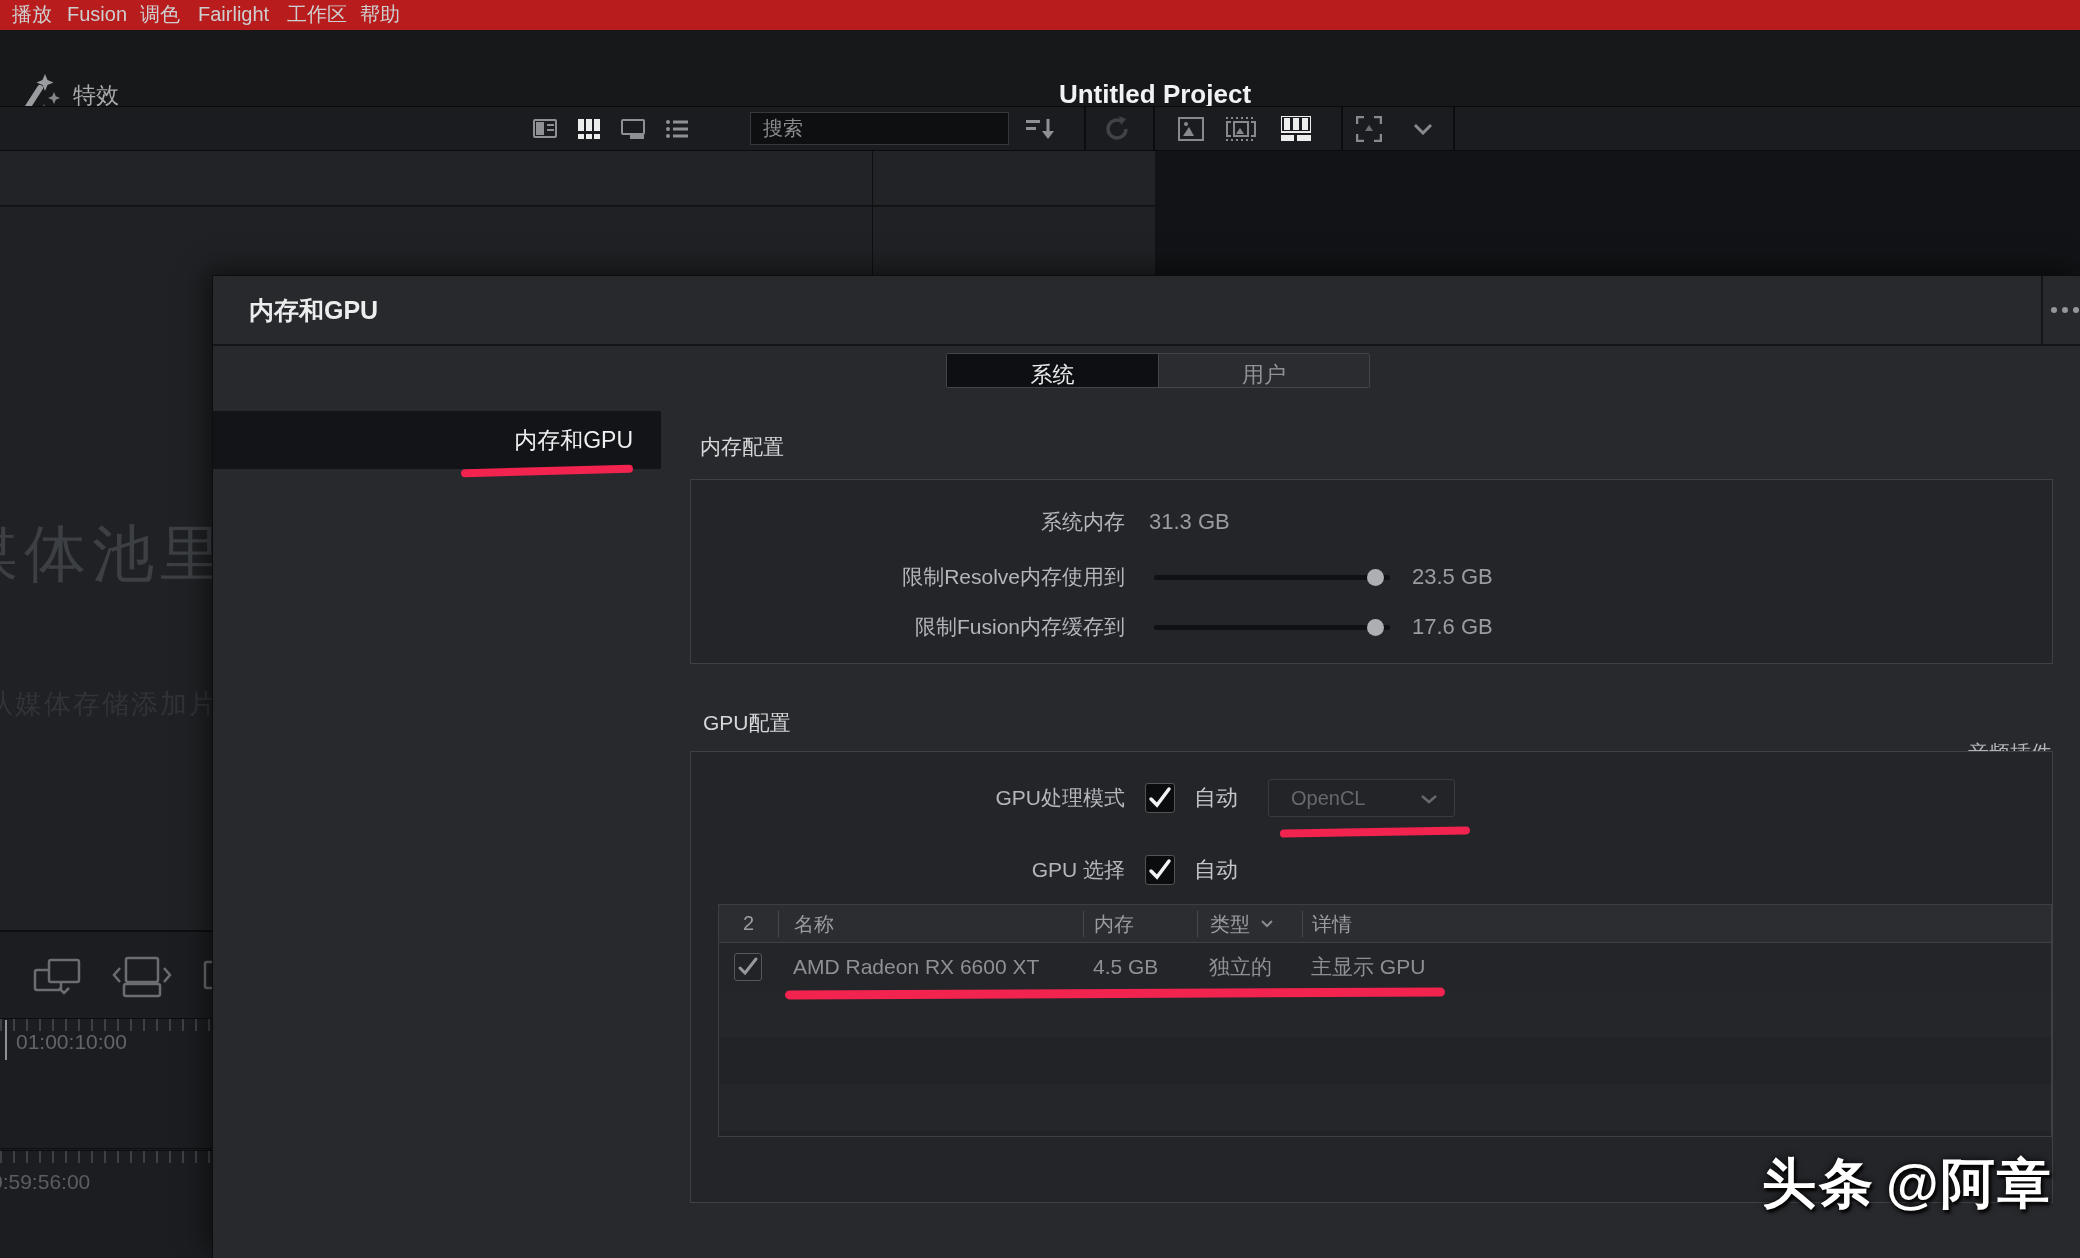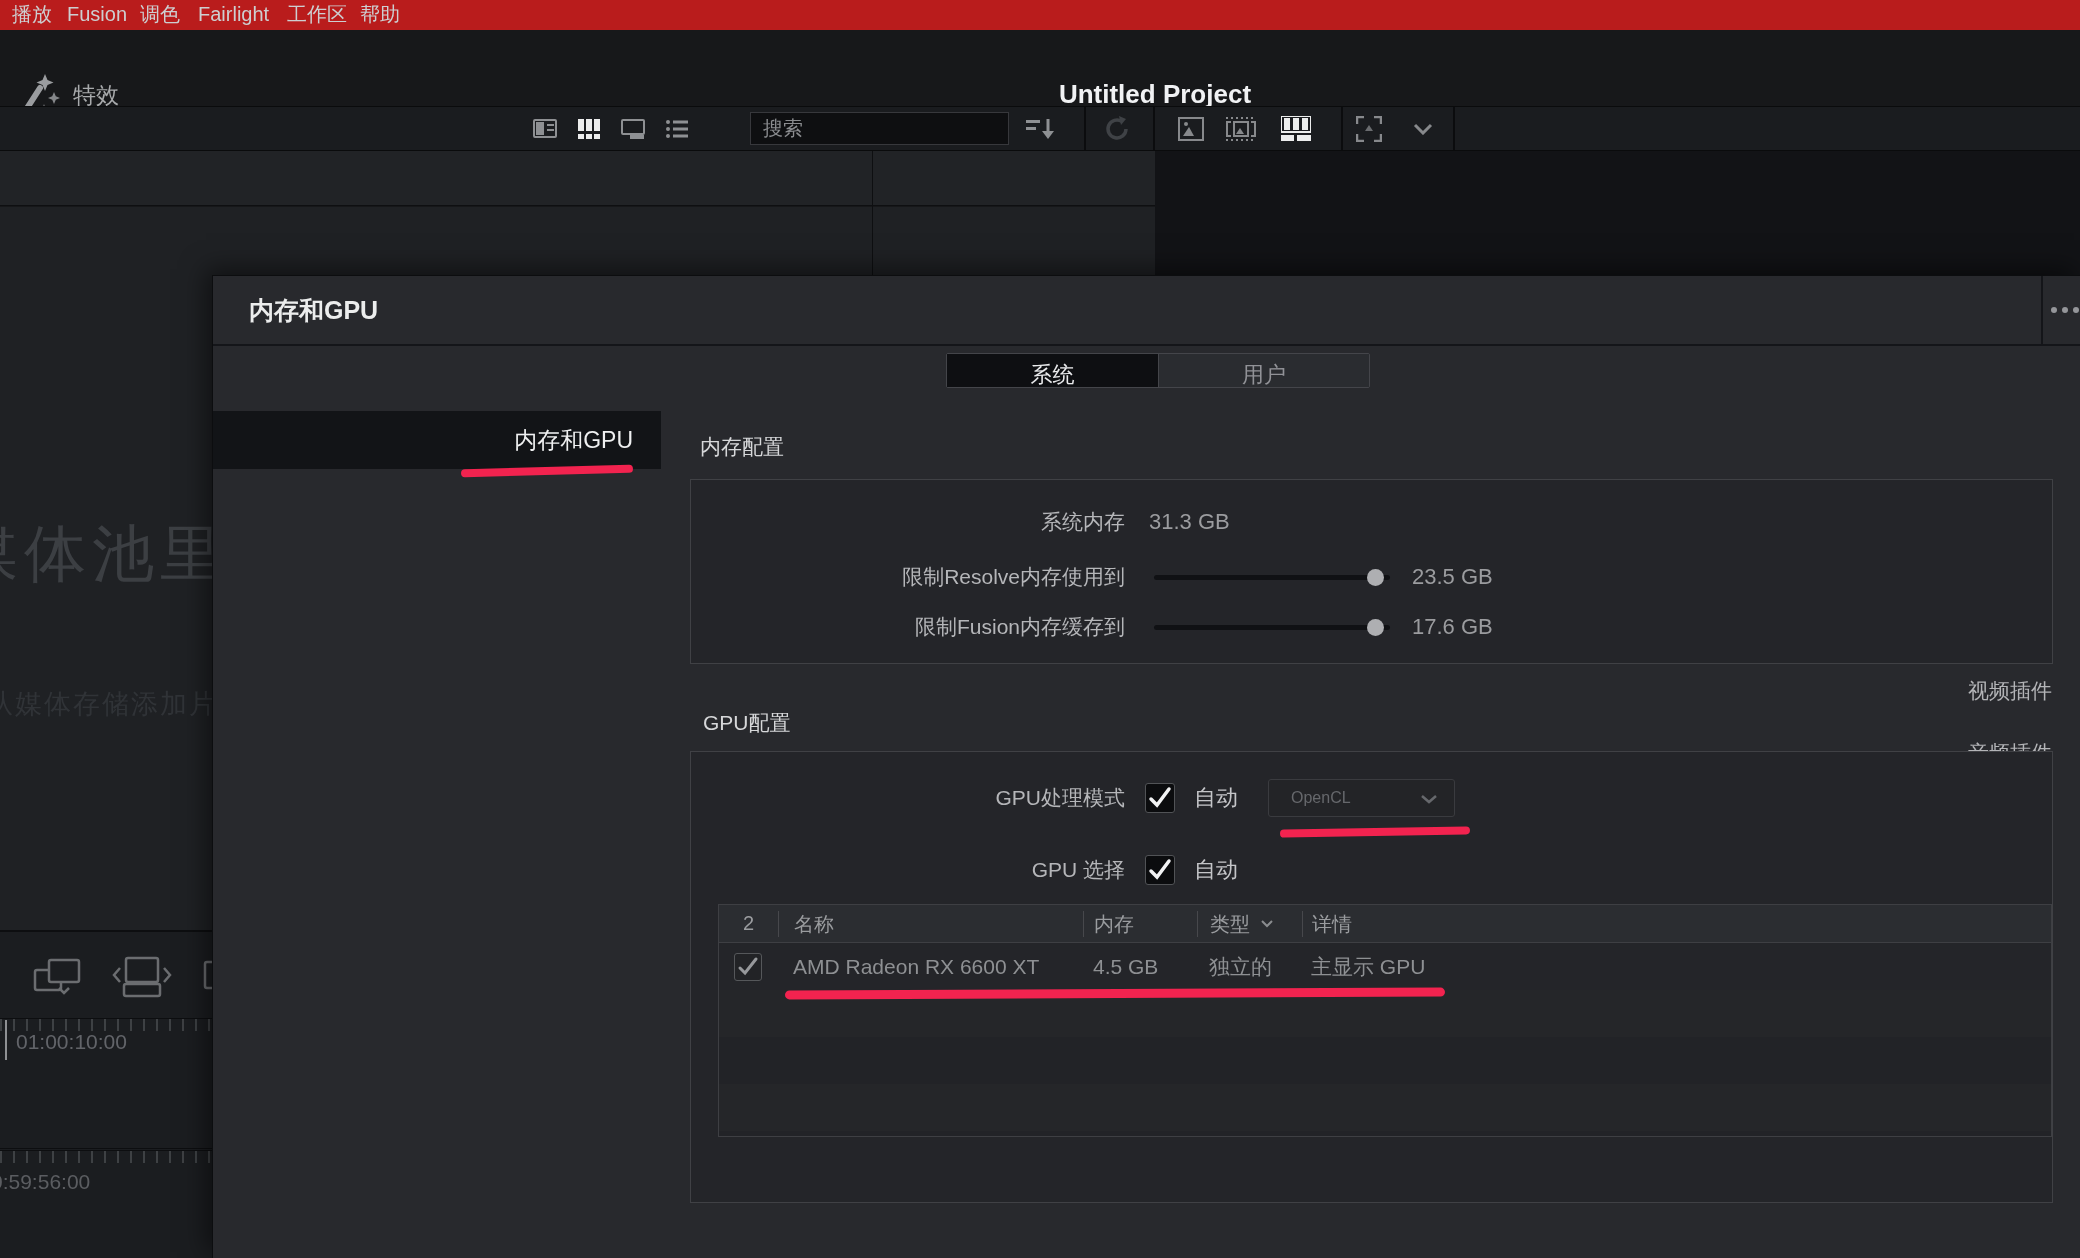--- a/index.html
+++ b/index.html
@@ -60,21 +60,21 @@
   .box { position:absolute; left:477px; width:1363px; border:1px solid #404145; background:#242529; }
   .frow { position:absolute; left:0; width:100%; height:44px; display:flex; align-items:center; }
   .flabel { width:434px; text-align:right; font-size:21px; color:#b5b6b9; flex:none; }
   .fval { font-size:22px; color:#9b9c9f; }
   .slider { position:relative; width:236px; height:17px; flex:none; margin-left:29px; }
   .slider .track { position:absolute; left:0; top:6px; width:100%; height:5px; background:#101114; border-radius:3px; }
   .slider .knob { position:absolute; top:0; width:17px; height:17px; border-radius:50%; background:#aeafb2; }
   .chk { position:relative; width:30px; height:30px; border:1px solid #515356; border-radius:3px; background:#0b0c0e; flex:none; }
   .autolbl { font-size:22px; color:#c4c5c8; margin-left:19px; }
   .dropdown { position:relative; width:187px; height:38px; margin-left:30px; background:#232427; border:1px solid #3a3b3f; border-radius:3px; flex:none; }
-  .dropdown .dval { position:absolute; left:22px; top:0; line-height:36px; font-size:16px; color:#66686c; }
+  .dropdown .dval { position:absolute; left:22px; top:0; line-height:36px; font-size:20px; color:#66686c; }
 
   .gtable { position:absolute; left:27px; top:152px; width:1334px; height:233px; border:1px solid #3e3f43; background:#242529; }
   .gt-header { display:flex; height:38px; background:#2b2d31; border-bottom:1px solid #3e3f43; align-items:center; font-size:20px; color:#9a9c9f; }
   .gt-row { display:flex; height:47px; align-items:center; font-size:21px; color:#8e9093; }
   .c0 { width:59px; text-align:center; flex:none; }
   .c1 { width:305px; padding-left:15px; flex:none; }
   .c2 { width:114px; padding-left:10px; flex:none; }
   .c3 { width:105px; padding-left:12px; flex:none; display:flex; align-items:center; }
   .c4 { flex:1; padding-left:9px; }
   .gt-header .c1,.gt-header .c2,.gt-header .c3,.gt-header .c4 { border-left:1px solid #47484c; height:26px; line-height:26px; }
@@ -262,21 +262,20 @@
       <div class="tab inactive">用户</div>
     </div>
 
     <div class="side-active">
       <span>内存和GPU</span>
     </div>
     <div class="red-line" style="left:248px;top:191px;width:172px;height:8px;transform:rotate(-1.5deg)"></div>
     <div class="side-item" style="top:216px">媒体存储</div>
     <div class="side-item" style="top:277px">解码选项</div>
     <div class="side-item" style="top:339px">视频和音频I/O</div>
-    <div class="side-item" style="top:400px">视频插件</div>
     <div class="side-item" style="top:462px">音频插件</div>
     <div class="side-item" style="top:525px">控制面板</div>
     <div class="side-item" style="top:586px">常规</div>
     <div class="side-item" style="top:648px">网络账户</div>
     <div class="side-item" style="top:711px">高级</div>
 
     <div class="sec-h" style="left:487px;top:157px">内存配置</div>
     <div class="box" style="top:203px;height:185px">
       <div class="frow" style="top:20px">
         <div class="flabel">系统内存</div>
@@ -356,14 +355,17 @@
         </div>
         <div class="stripe" style="top:85px;height:47px;background:#252629"></div>
         <div class="stripe" style="top:132px;height:47px;background:#222327"></div>
         <div class="stripe" style="top:179px;height:47px;background:#252629"></div>
         <div class="stripe" style="top:226px;height:5px;background:#222327"></div>
       </div>
       <div class="red-line" style="left:94px;top:237px;width:660px;height:9px;transform:rotate(-0.25deg)"></div>
     </div>
   </div>
 
+  <div class="abs watermark">
+    <span class="b">头条</span><span class="h">@阿章</span>
+  </div>
 
 </div>
 
 </body></html>

